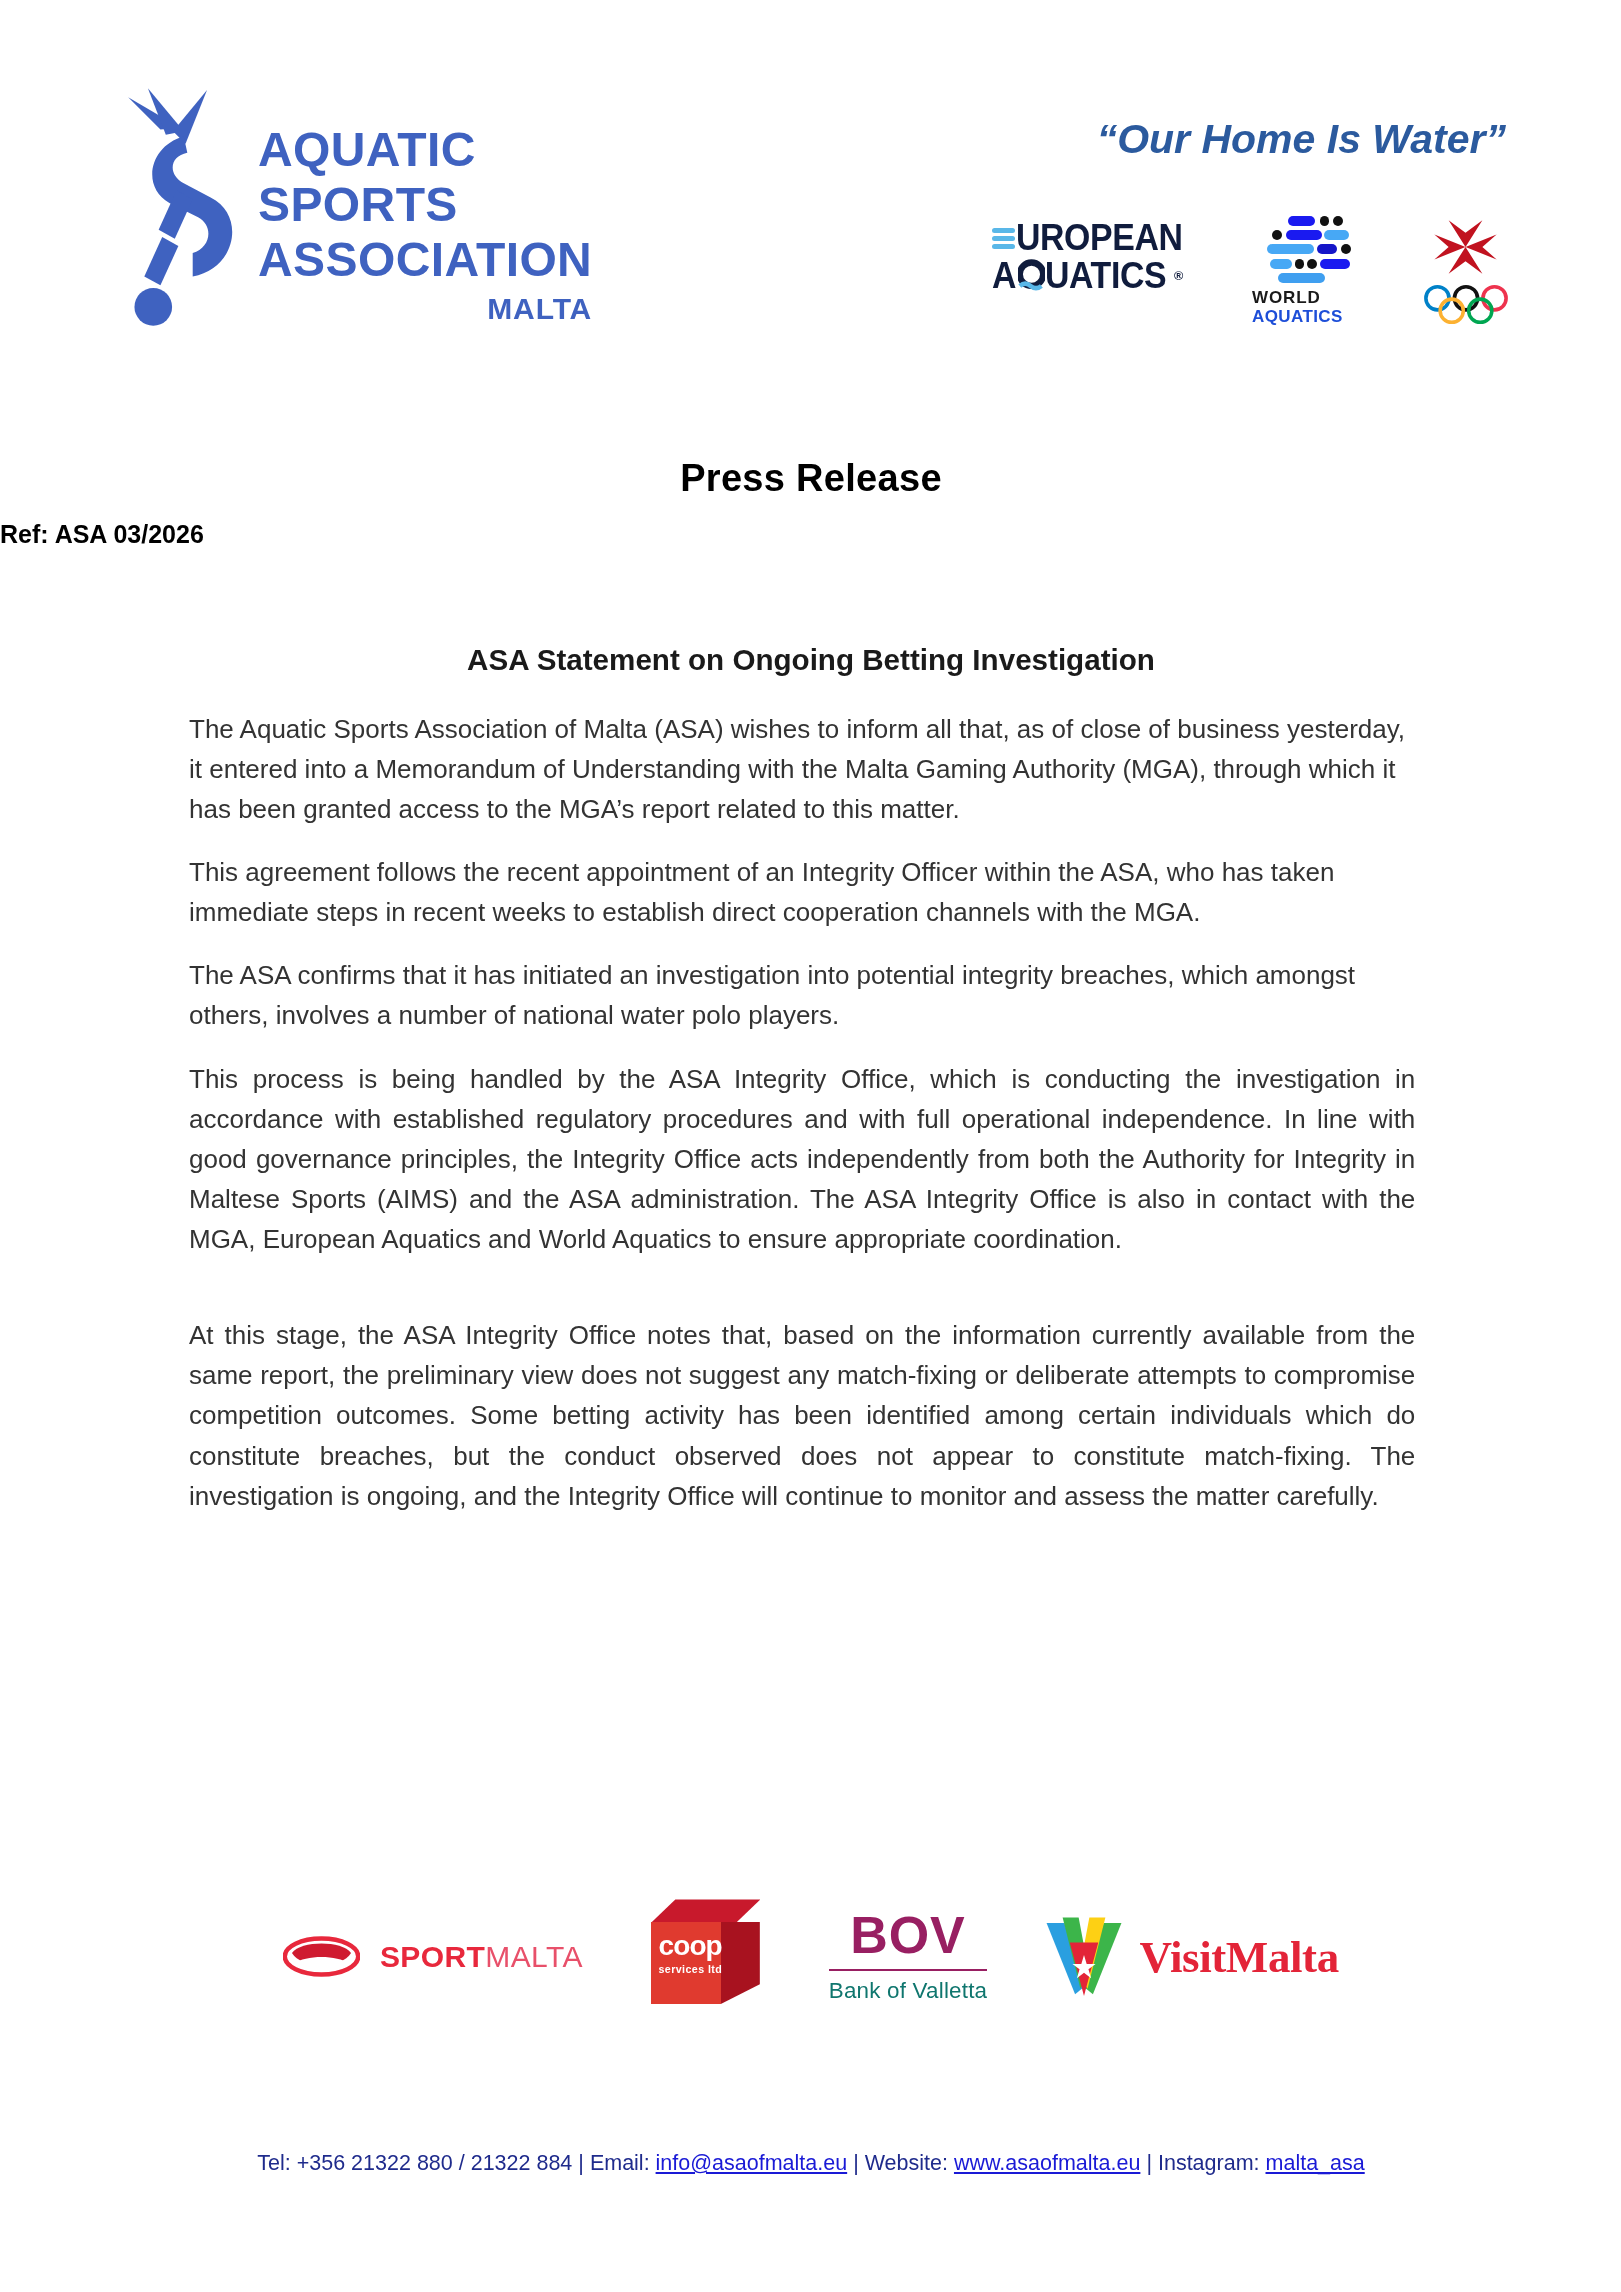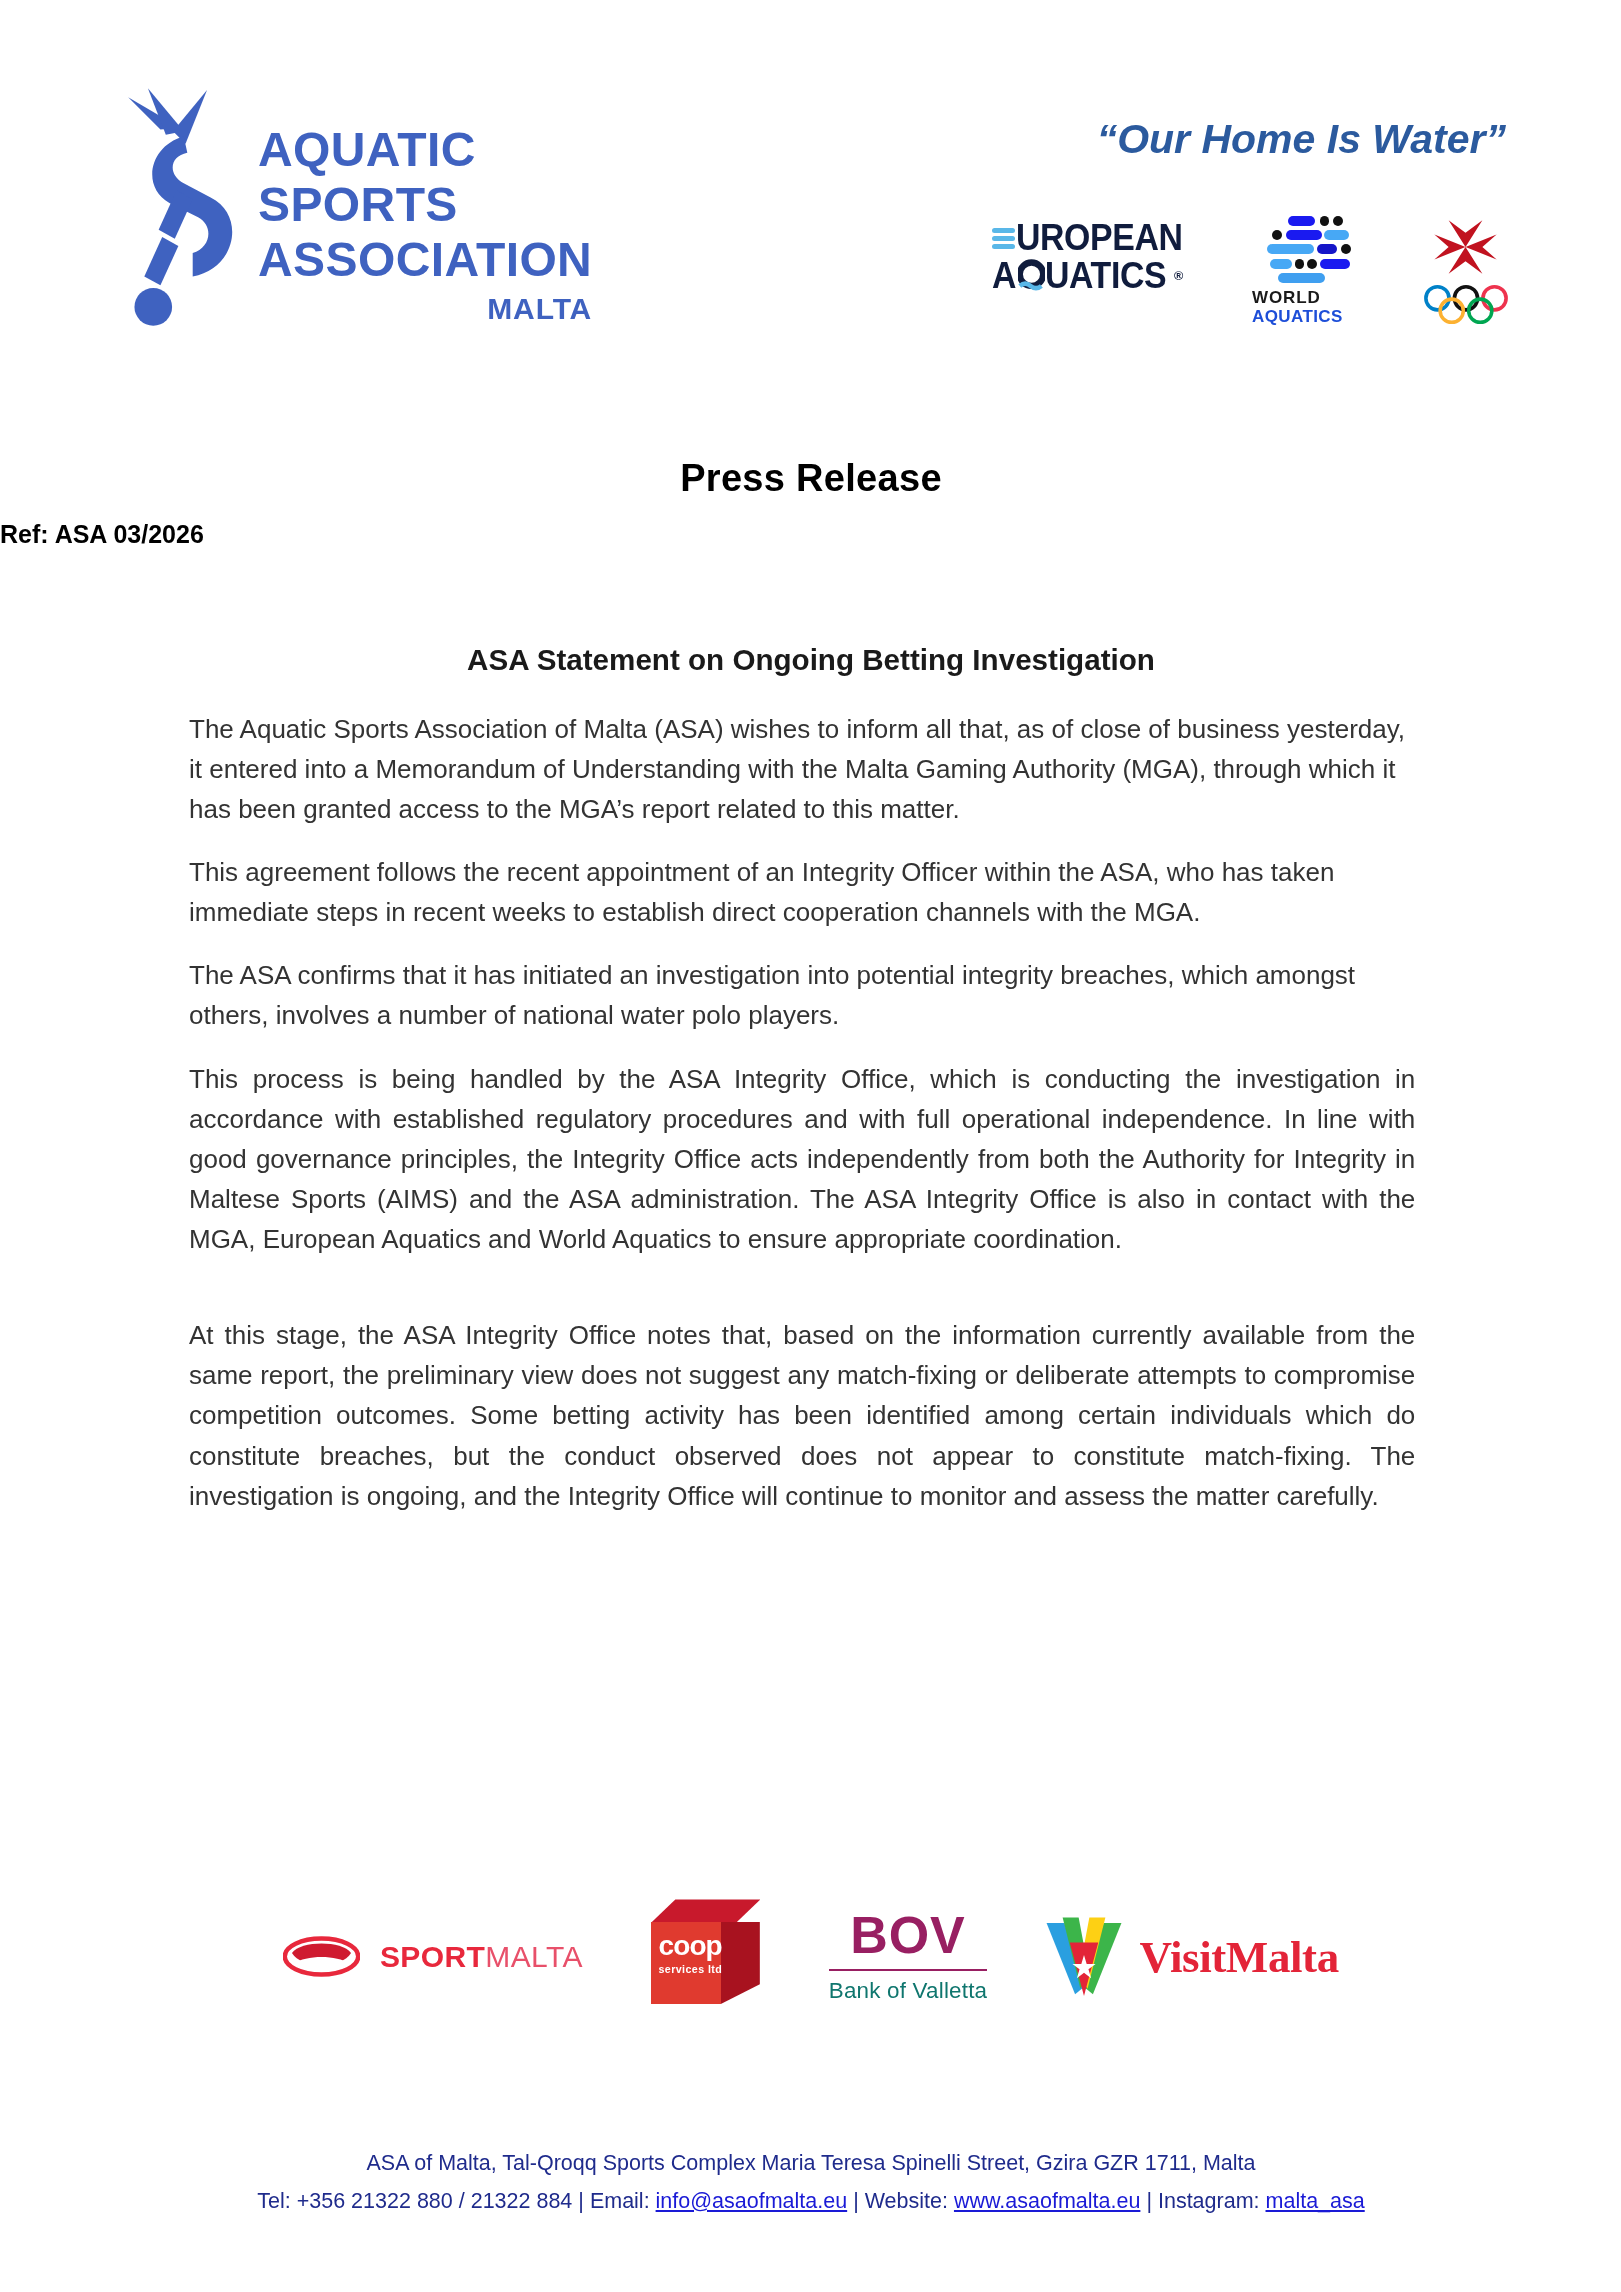--- a/index.html
+++ b/index.html
@@ -479,21 +479,20 @@
             <path d="M46 48 L49 58 L59 58 L51 64 L54 74 L46 68 L38 74 L41 64 L33 58 L43 58 Z" fill="#ffffff"></path>
           </svg>
         </span>
         <span class="vm-text">VisitMalta</span>
       </div>
     </div>
 
   </div>
 
   <div class="footer">
-    <div class="l1">ASA of Malta, Tal-Qroqq Sports Complex Maria Teresa Spinelli Street, Gzira GZR 1711, Malta</div>
     <div class="l2">
       <span>Tel:</span>
       <span>+356 21322 880 / 21322 884</span>
       <span>|</span>
       <span>Email:</span>
       <span class="link">info@asaofmalta.eu</span>
       <span>|</span>
       <span>Website:</span>
       <span class="link">www.asaofmalta.eu</span>
       <span>|</span>

